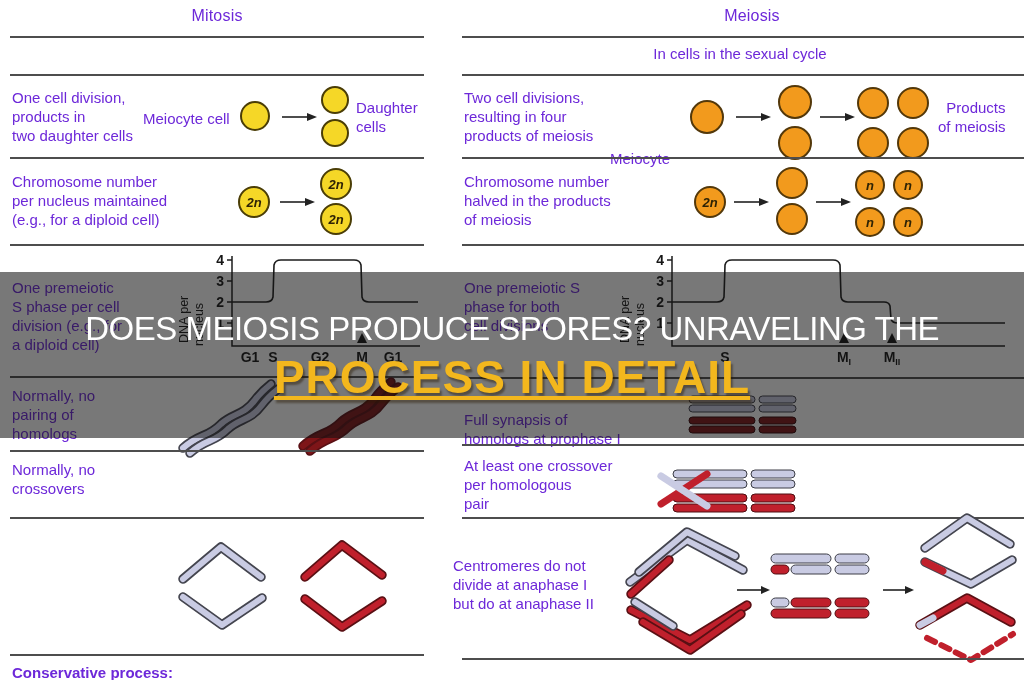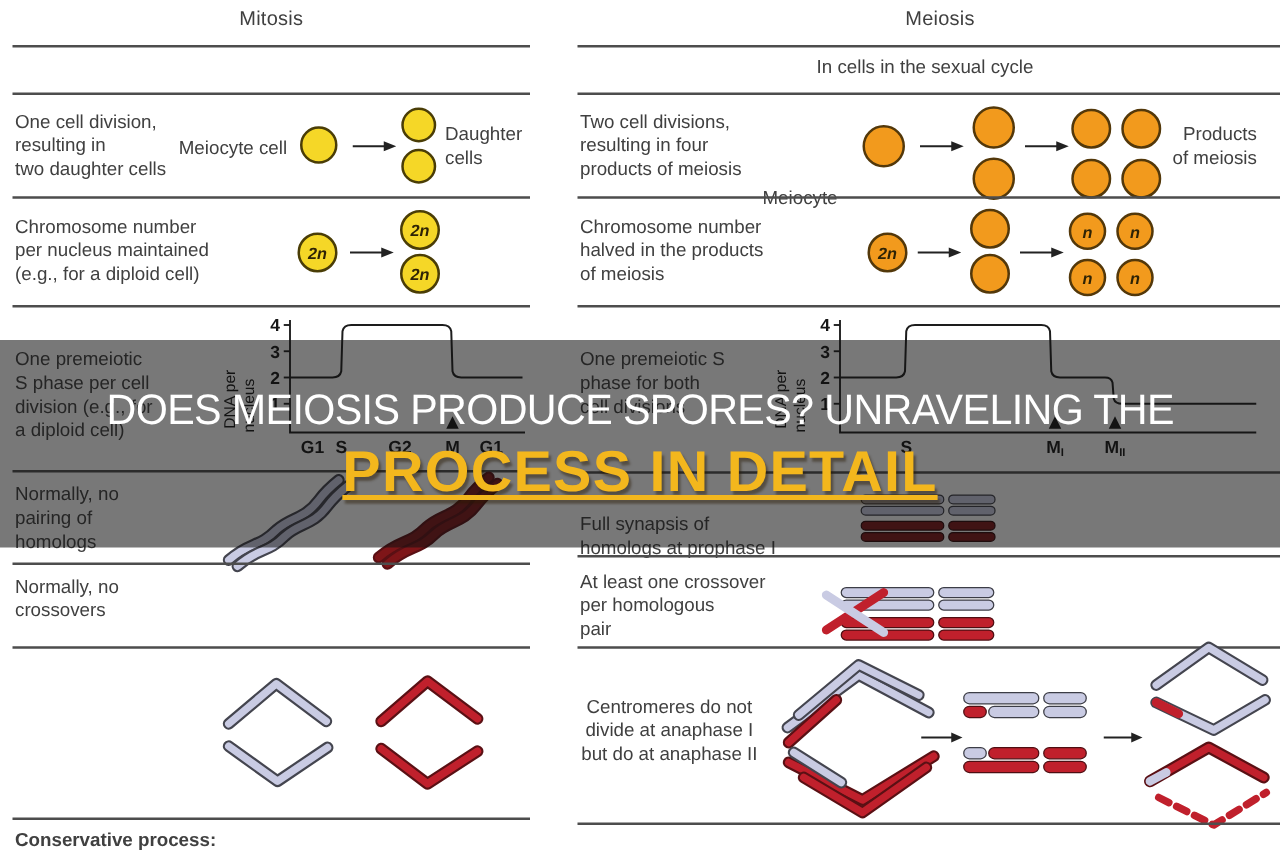--- a/index.html
+++ b/index.html
@@ -1,18 +1,18 @@
 <!DOCTYPE html>
 <html style="--yellow: #F5D727; --orange: #F29A1D; --lavender: #C9CBE3; --red: #C0202C; --dark_red: #7E1518; --accent: #F3B71D;"><head>
 <meta charset="utf-8">
 <style>
   html,body{margin:0;padding:0;background:#fff;}
   #stage{position:relative;width:1024px;height:680px;background:#ffffff;overflow:hidden;
          font-family:"Liberation Sans",sans-serif;}
-  .txt{position:absolute;font:15px/19px "Liberation Sans",sans-serif;color:#404040;white-space:pre-line;}
+  .txt{position:absolute;font:15px/19px "Liberation Sans",sans-serif;color:#6d28d9;white-space:pre-line;}
   .hdr{font-size:16px;letter-spacing:.2px;}
   .ctr{text-align:center;}
   .b{font-weight:bold;}
   .hr{position:absolute;height:2px;background:#4d4d4d;}
   .circ{position:absolute;border-radius:50%;border:2px solid #4a3d06;box-sizing:border-box;
         display:flex;align-items:center;justify-content:center;}
   .y{background:var(--yellow,#F5D727);}
   .o{background:var(--orange,#F29A1D);border-color:#53380a;}
   .circ span{font:italic 700 13px "Liberation Sans",sans-serif;color:#2e2305;}
   svg.fig{position:absolute;overflow:visible;}
@@ -41,21 +41,21 @@
 </head>
 <body>
 
 <div id="stage">
 
   <div class="txt hdr ctr" style="left:10px;top:6px;width:414px;">Mitosis</div>
   <div class="hr" style="left:10px;top:36px;width:414px;"></div>
   <div class="hr" style="left:10px;top:74px;width:414px;"></div>
 
   <div class="txt" style="left:12px;top:88px;">One cell division,
-resulting in
+products in
 two daughter cells</div>
   <div class="txt" style="left:143px;top:109px;">Meiocyte cell</div>
   <div class="circ y" style="left:240px;top:101px;width:30px;height:30px;"></div>
   <svg class="arrow" style="position:absolute;left:282px;top:111px;" width="36" height="12">
       <line x1="0" y1="6" x2="26" y2="6"></line>
       <polygon points="25,2 35,6 25,10"></polygon>
     </svg>
   <div class="circ y" style="left:321px;top:86px;width:28px;height:28px;"></div>
   <div class="circ y" style="left:321px;top:119px;width:28px;height:28px;"></div>
   <div class="txt" style="left:356px;top:98px;">Daughter
@@ -244,21 +244,21 @@
       <rect class="rectL" x="106" y="18" width="44" height="8" rx="4"></rect>
     <rect class="rectR" x="28" y="32" width="74" height="8" rx="4"></rect>
       <rect class="rectR" x="106" y="32" width="44" height="8" rx="4"></rect>
     <rect class="rectR" x="28" y="42" width="74" height="8" rx="4"></rect>
       <rect class="rectR" x="106" y="42" width="44" height="8" rx="4"></rect>
     <path class="red" style="stroke-width:7" d="M16,42 L62,12"></path>
     <path class="lav" style="stroke-width:7" d="M16,14 L62,44"></path>
   </svg>
   <div class="hr" style="left:462px;top:517px;width:562px;"></div>
 
-  <div class="txt" style="left:465px;top:556px;text-align:center;">Centromeres do not
+  <div class="txt" style="left:453px;top:556px;">Centromeres do not
 divide at anaphase I
 but do at anaphase II</div>
   <svg class="fig" style="left:615px;top:510px;" width="409" height="155" viewBox="0 0 409 155">
 
     <path class="outl" d="M15,72 L72,30 L128,60"></path>
       <path class="lav" d="M15,72 L72,30 L128,60"></path>
     <path class="outl" d="M24,62 L72,22 L120,46"></path>
       <path class="lav" d="M24,62 L72,22 L120,46"></path>
     <path class="outlR" d="M16,100 L75,130 L132,95"></path>
       <path class="red" d="M16,100 L75,130 L132,95"></path>

